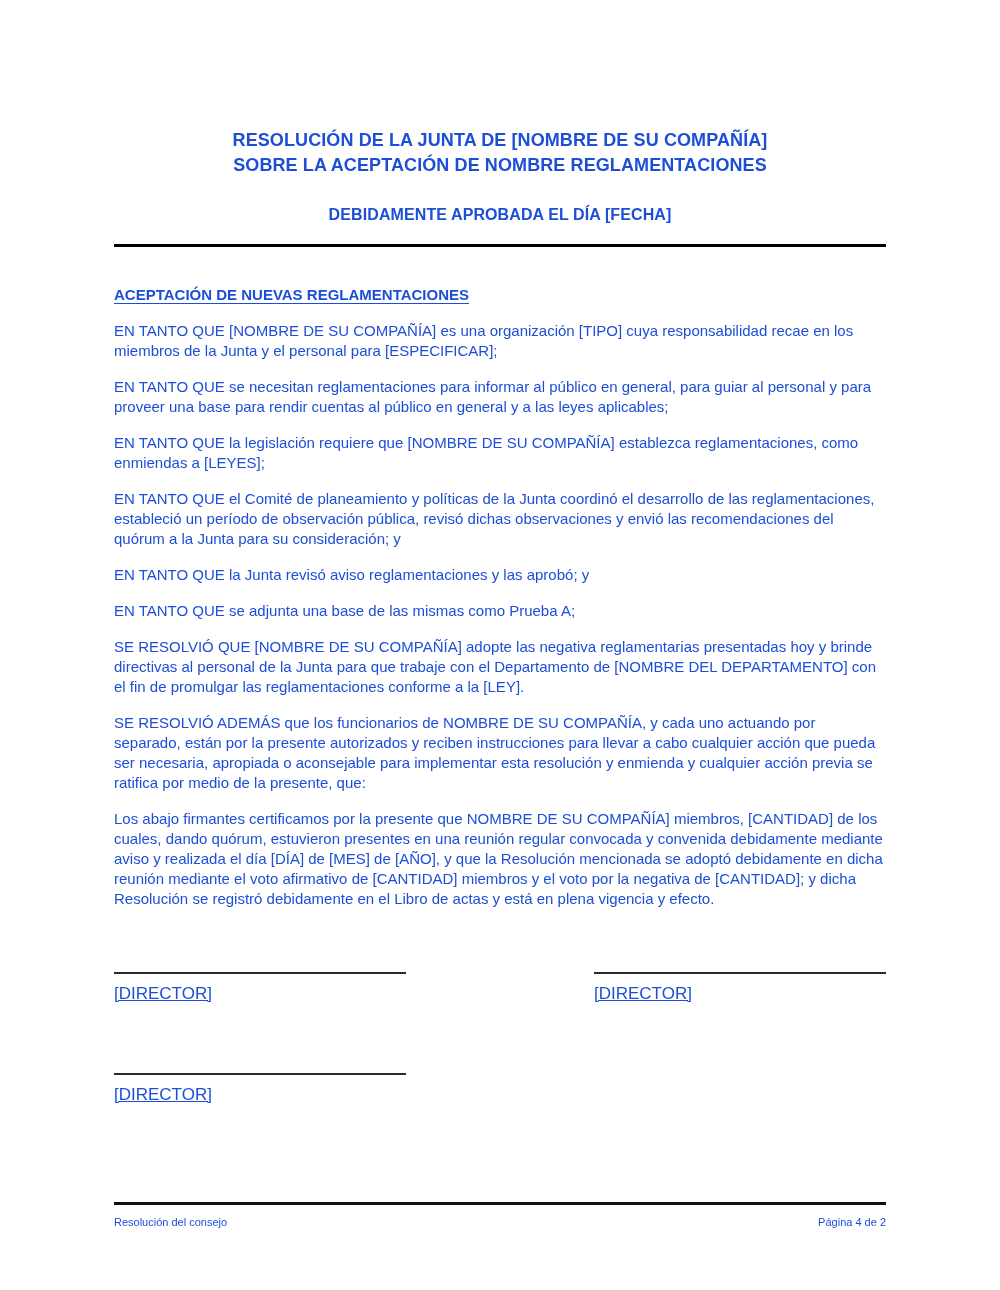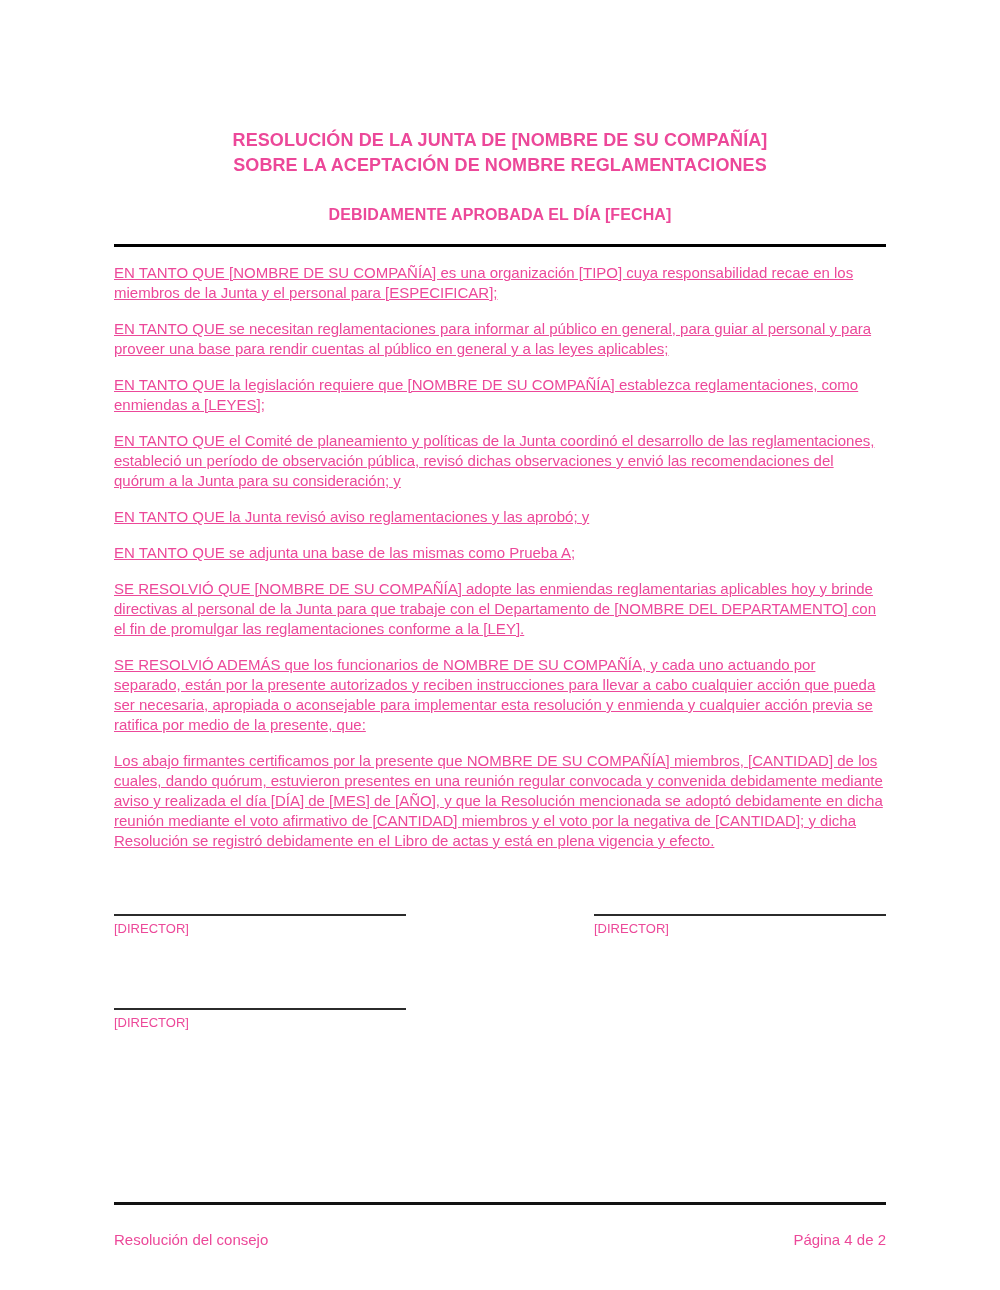--- a/index.html
+++ b/index.html
@@ -7,21 +7,21 @@
     margin: 0;
     padding: 0;
     background: #ffffff;
   }
   .page {
     position: relative;
     width: 1000px;
     height: 1290px;
     margin: 0 auto;
     background: #ffffff;
-    color: #ec4899;
+    color: #1d4ed8;
     font-family: "Liberation Sans", "DejaVu Sans", sans-serif;
     font-size: 15px;
     line-height: 20px;
     overflow: hidden;
   }
   .content {
     padding: 0 114px;
   }
   .doc-title {
     margin: 128px 0 0 0;
@@ -48,78 +48,79 @@
   .section-heading {
     margin: 38px 0 0 0;
     font-size: 15px;
     line-height: 20px;
     font-weight: 700;
     text-decoration: underline;
     text-underline-offset: 3px;
   }
   .body-para {
     margin: 16px 0 0 0;
-    text-decoration: underline;
   }
   .sig-row {
     display: flex;
     justify-content: space-between;
   }
   .sig-row-1 { margin-top: 63px; }
   .sig-row-2 { margin-top: 69px; }
   .sig-block {
     width: 292px;
   }
   .sig-line {
     border-top: 2px solid #2b2b2b;
     height: 0;
   }
   .sig-label {
-    margin-top: 3px;
-    font-size: 13px;
+    margin-top: 10px;
+    font-size: 17px;
     line-height: 20px;
+    text-decoration: underline;
   }
   .footer {
     position: absolute;
     left: 114px;
     right: 114px;
     top: 1202px;
     border-top: 3px solid #111111;
   }
   .footer-inner {
     display: flex;
     justify-content: space-between;
-    padding-top: 25px;
-    font-size: 15px;
+    padding-top: 7px;
+    font-size: 11px;
     line-height: 20px;
   }
 </style>
 </head>
 <body>
 
 <div class="page">
   <div class="content">
 
     <div class="doc-title">
       <div>RESOLUCIÓN DE LA JUNTA DE [NOMBRE DE SU COMPAÑÍA]</div>
       <div>SOBRE LA ACEPTACIÓN DE NOMBRE REGLAMENTACIONES</div>
     </div>
 
     <div class="doc-subtitle">DEBIDAMENTE APROBADA EL DÍA [FECHA]</div>
 
     <div class="title-rule"></div>
 
+    <div class="section-heading">ACEPTACIÓN DE NUEVAS REGLAMENTACIONES</div>
 
     <p class="body-para">EN TANTO QUE [NOMBRE DE SU COMPAÑÍA] es una organización [TIPO] cuya responsabilidad recae en los miembros de la Junta y el personal para [ESPECIFICAR];</p>
     <p class="body-para">EN TANTO QUE se necesitan reglamentaciones para informar al público en general, para guiar al personal y para proveer una base para rendir cuentas al público en general y a las leyes aplicables;</p>
     <p class="body-para">EN TANTO QUE la legislación requiere que [NOMBRE DE SU COMPAÑÍA] establezca reglamentaciones, como enmiendas a [LEYES];</p>
     <p class="body-para">EN TANTO QUE el Comité de planeamiento y políticas de la Junta coordinó el desarrollo de las reglamentaciones, estableció un período de observación pública, revisó dichas observaciones y envió las recomendaciones del quórum a la Junta para su consideración; y</p>
     <p class="body-para">EN TANTO QUE la Junta revisó aviso reglamentaciones y las aprobó; y</p>
     <p class="body-para">EN TANTO QUE se adjunta una base de las mismas como Prueba A;</p>
-    <p class="body-para">SE RESOLVIÓ QUE [NOMBRE DE SU COMPAÑÍA] adopte las enmiendas reglamentarias aplicables hoy y brinde directivas al personal de la Junta para que trabaje con el Departamento de [NOMBRE DEL DEPARTAMENTO] con el fin de promulgar las reglamentaciones conforme a la [LEY].</p>
+    <p class="body-para">SE RESOLVIÓ QUE [NOMBRE DE SU COMPAÑÍA] adopte las negativa reglamentarias presentadas hoy y brinde directivas al personal de la Junta para que trabaje con el Departamento de [NOMBRE DEL DEPARTAMENTO] con el fin de promulgar las reglamentaciones conforme a la [LEY].</p>
     <p class="body-para">SE RESOLVIÓ ADEMÁS que los funcionarios de NOMBRE DE SU COMPAÑÍA, y cada uno actuando por separado, están por la presente autorizados y reciben instrucciones para llevar a cabo cualquier acción que pueda ser necesaria, apropiada o aconsejable para implementar esta resolución y enmienda y cualquier acción previa se ratifica por medio de la presente, que:</p>
     <p class="body-para">Los abajo firmantes certificamos por la presente que NOMBRE DE SU COMPAÑÍA] miembros, [CANTIDAD] de los cuales, dando quórum, estuvieron presentes en una reunión regular convocada y convenida debidamente mediante aviso y realizada el día [DÍA] de [MES] de [AÑO], y que la Resolución mencionada se adoptó debidamente en dicha reunión mediante el voto afirmativo de [CANTIDAD] miembros y el voto por la negativa de [CANTIDAD]; y dicha Resolución se registró debidamente en el Libro de actas y está en plena vigencia y efecto.</p>
 
     <div class="sig-row sig-row-1">
       <div class="sig-block">
         <div class="sig-line"></div>
         <div class="sig-label">[DIRECTOR]</div>
       </div>
       <div class="sig-block">
         <div class="sig-line"></div>

